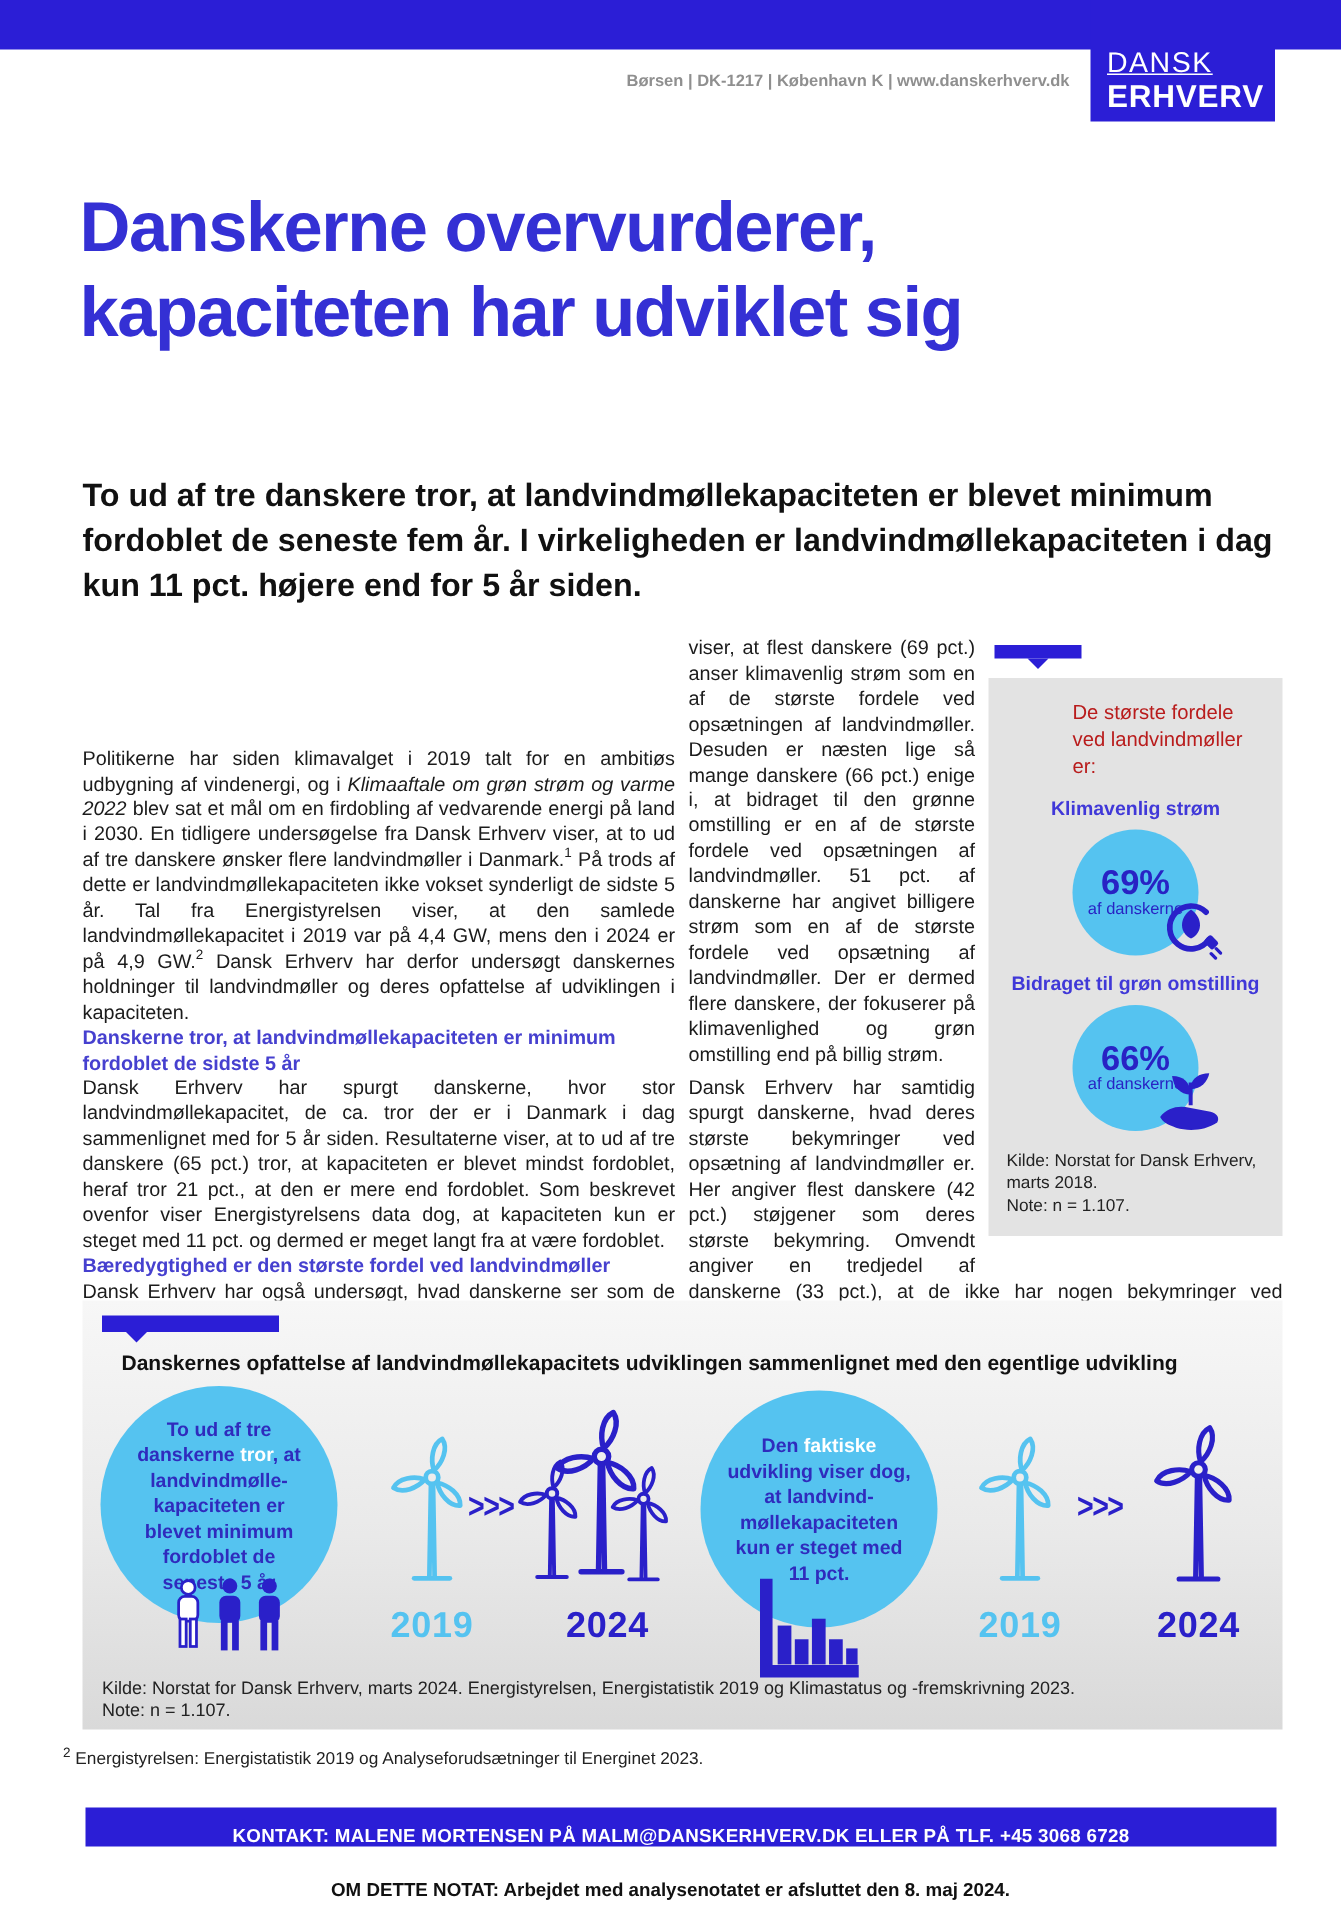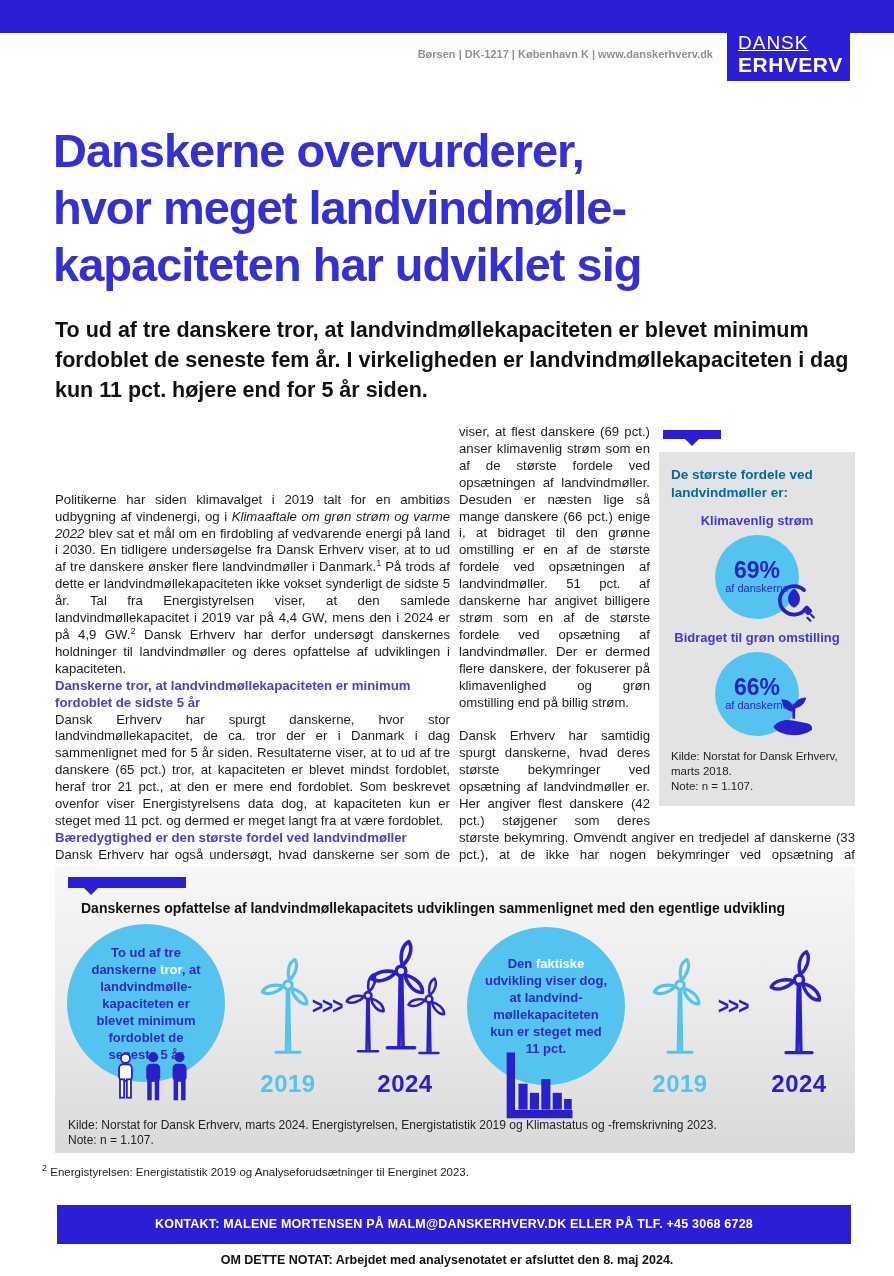--- a/index.html
+++ b/index.html
@@ -21,33 +21,33 @@
               font-size:47px;line-height:57px;letter-spacing:-1px;}
   .subtitle{left:55px;top:315px;width:802px;font-size:21.5px;line-height:30px;
             font-weight:700;color:#111;}
 
   
   .article{left:55px;top:424px;width:800px;display:flex;gap:9px;font-size:13.2px;
            line-height:16.9px;text-align:justify;align-items:flex-end;}
   .col-left{width:395px;flex:0 0 395px;}
   .col-right{width:396px;flex:1;}
   .article p{margin:0 0 0 0;}
-  .article .para-gap{margin-bottom:17px;}
+  .article .para-gap{margin-bottom:6px;}
   .sec-head{color:#4640cf;font-weight:700;margin:6px 0 0 0;text-align:left;}
   .italic{font-style:italic;}
   sup.fn{font-size:9px;vertical-align:super;line-height:0;}
 
   
   .sidebar-wrap{float:right;width:196px;margin:0 0 14px 9px;}
   .ribbon{position:relative;background:#2b1ed6;}
   .ribbon-side{width:58px;height:9px;margin:6px 0 13px 4px;}
   .ribbon-side:after{content:"";position:absolute;top:9px;left:22px;
       border:7px solid transparent;border-top-color:#2b1ed6;border-bottom-width:0;}
   .side-box{background:#e3e3e3;padding:14px 12px 12px 12px;box-sizing:border-box;text-align:left;}
-  .side-title{font-size:13.5px;line-height:18px;font-weight:700;color:#0369a1;}
+  .side-title{font-size:13.5px;line-height:18px;font-weight:400;color:#b91c1c;margin-left:44px;}
   .side-label{font-size:13px;font-weight:700;color:#4038d8;text-align:center;margin-top:11px;}
   .stat-circle{position:relative;width:84px;height:84px;border-radius:50%;background:#55c3f0;
       margin:5px auto 0 auto;display:flex;flex-direction:column;align-items:center;justify-content:center;}
   .stat-value{font-size:23px;font-weight:700;color:#2823c4;line-height:24px;}
   .stat-sub{font-size:11px;color:#2823c4;line-height:13px;}
   .stat-icon{position:absolute;right:-16px;bottom:-8px;}
   .side-source{font-size:11.5px;line-height:15px;color:#222;margin-top:13px;}
 
   
   .panel{left:55px;top:867px;width:800px;height:286px;
@@ -67,21 +67,21 @@
   .year.dark{color:#2a20c9;}
   .chev{position:absolute;font-size:19px;font-weight:700;color:#2a20c9;letter-spacing:-1px;
         transform:scaleY(1.25);}
   .wm{color:#55c3f0;}
   .wm.dark{color:#2a20c9;}
   .panel-source{position:absolute;left:13px;top:251px;width:760px;font-size:12px;line-height:15px;color:#222;}
 
   
   .footnotes{left:42px;top:1158px;width:780px;font-size:11.5px;line-height:21px;color:#222;}
   .footnotes sup{font-size:9px;}
-  .footer-bar{left:57px;top:1205px;width:794px;height:39px;background:#2b1ed6;color:#fff;
+  .footer-bar{left:57px;top:1205px;width:794px;height:26px;background:#2b1ed6;color:#fff;
       font-size:12.5px;font-weight:700;text-align:center;line-height:39px;letter-spacing:.2px;}
   .about{left:0;top:1253px;width:894px;text-align:center;font-size:12.5px;font-weight:700;color:#111;}
 </style>
 </head>
 <body>
 
 <svg width="0" height="0" style="position:absolute">
   <defs>
     <g id="wm" fill="none" stroke="currentColor" stroke-width="4.5" stroke-linejoin="round" stroke-linecap="round">
       <path d="M33 136 H67"></path>
@@ -104,21 +104,20 @@
 <div class="abs logo-box">
   <div class="logo-text">
     <div class="logo-line1">DANSK</div>
     <div class="logo-line2">ERHVERV</div>
   </div>
 </div>
 <div class="abs address">Børsen | DK-1217 | København K | www.danskerhverv.dk</div>
 
 <div class="abs main-title">
   <div>Danskerne overvurderer,</div>
-  <div>hvor meget landvindmølle-</div>
   <div>kapaciteten har udviklet sig</div>
 </div>
 <div class="abs subtitle">To ud af tre danskere tror, at landvindmøllekapaciteten er blevet minimum fordoblet de seneste fem år. I virkeligheden er landvindmøllekapaciteten i dag kun 11 pct. højere end for 5 år siden.</div>
 
 <div class="abs article">
   <div class="col-left">
     <p><span>Politikerne har siden klimavalget i 2019 talt for en ambitiøs udbygning af vindenergi, og i </span><span class="italic">Klimaaftale om grøn strøm og varme 2022</span><span> blev sat et mål om en firdobling af vedvarende energi på land i 2030. En tidligere undersøgelse fra Dansk Erhverv viser, at to ud af tre danskere ønsker flere landvindmøller i Danmark.</span><sup class="fn">1</sup><span> På trods af dette er landvindmøllekapaciteten ikke vokset synderligt de sidste 5 år. Tal fra Energistyrelsen viser, at den samlede landvindmøllekapacitet i 2019 var på 4,4 GW, mens den i 2024 er på 4,9 GW.</span><sup class="fn">2</sup><span> Dansk Erhverv har derfor undersøgt danskernes holdninger til landvindmøller og deres opfattelse af udviklingen i kapaciteten.</span></p>
     <p class="sec-head">Danskerne tror, at landvindmøllekapaciteten er minimum fordoblet de sidste 5 år</p>
     <p>Dansk Erhverv har spurgt danskerne, hvor stor landvindmøllekapacitet, de ca. tror der er i Danmark i dag sammenlignet med for 5 år siden. Resultaterne viser, at to ud af tre danskere (65 pct.) tror, at kapaciteten er blevet mindst fordoblet, heraf tror 21 pct., at den er mere end fordoblet. Som beskrevet ovenfor viser Energistyrelsens data dog, at kapaciteten kun er steget med 11 pct. og dermed er meget langt fra at være fordoblet.</p>
     <p class="sec-head">Bæredygtighed er den største fordel ved landvindmøller</p>

